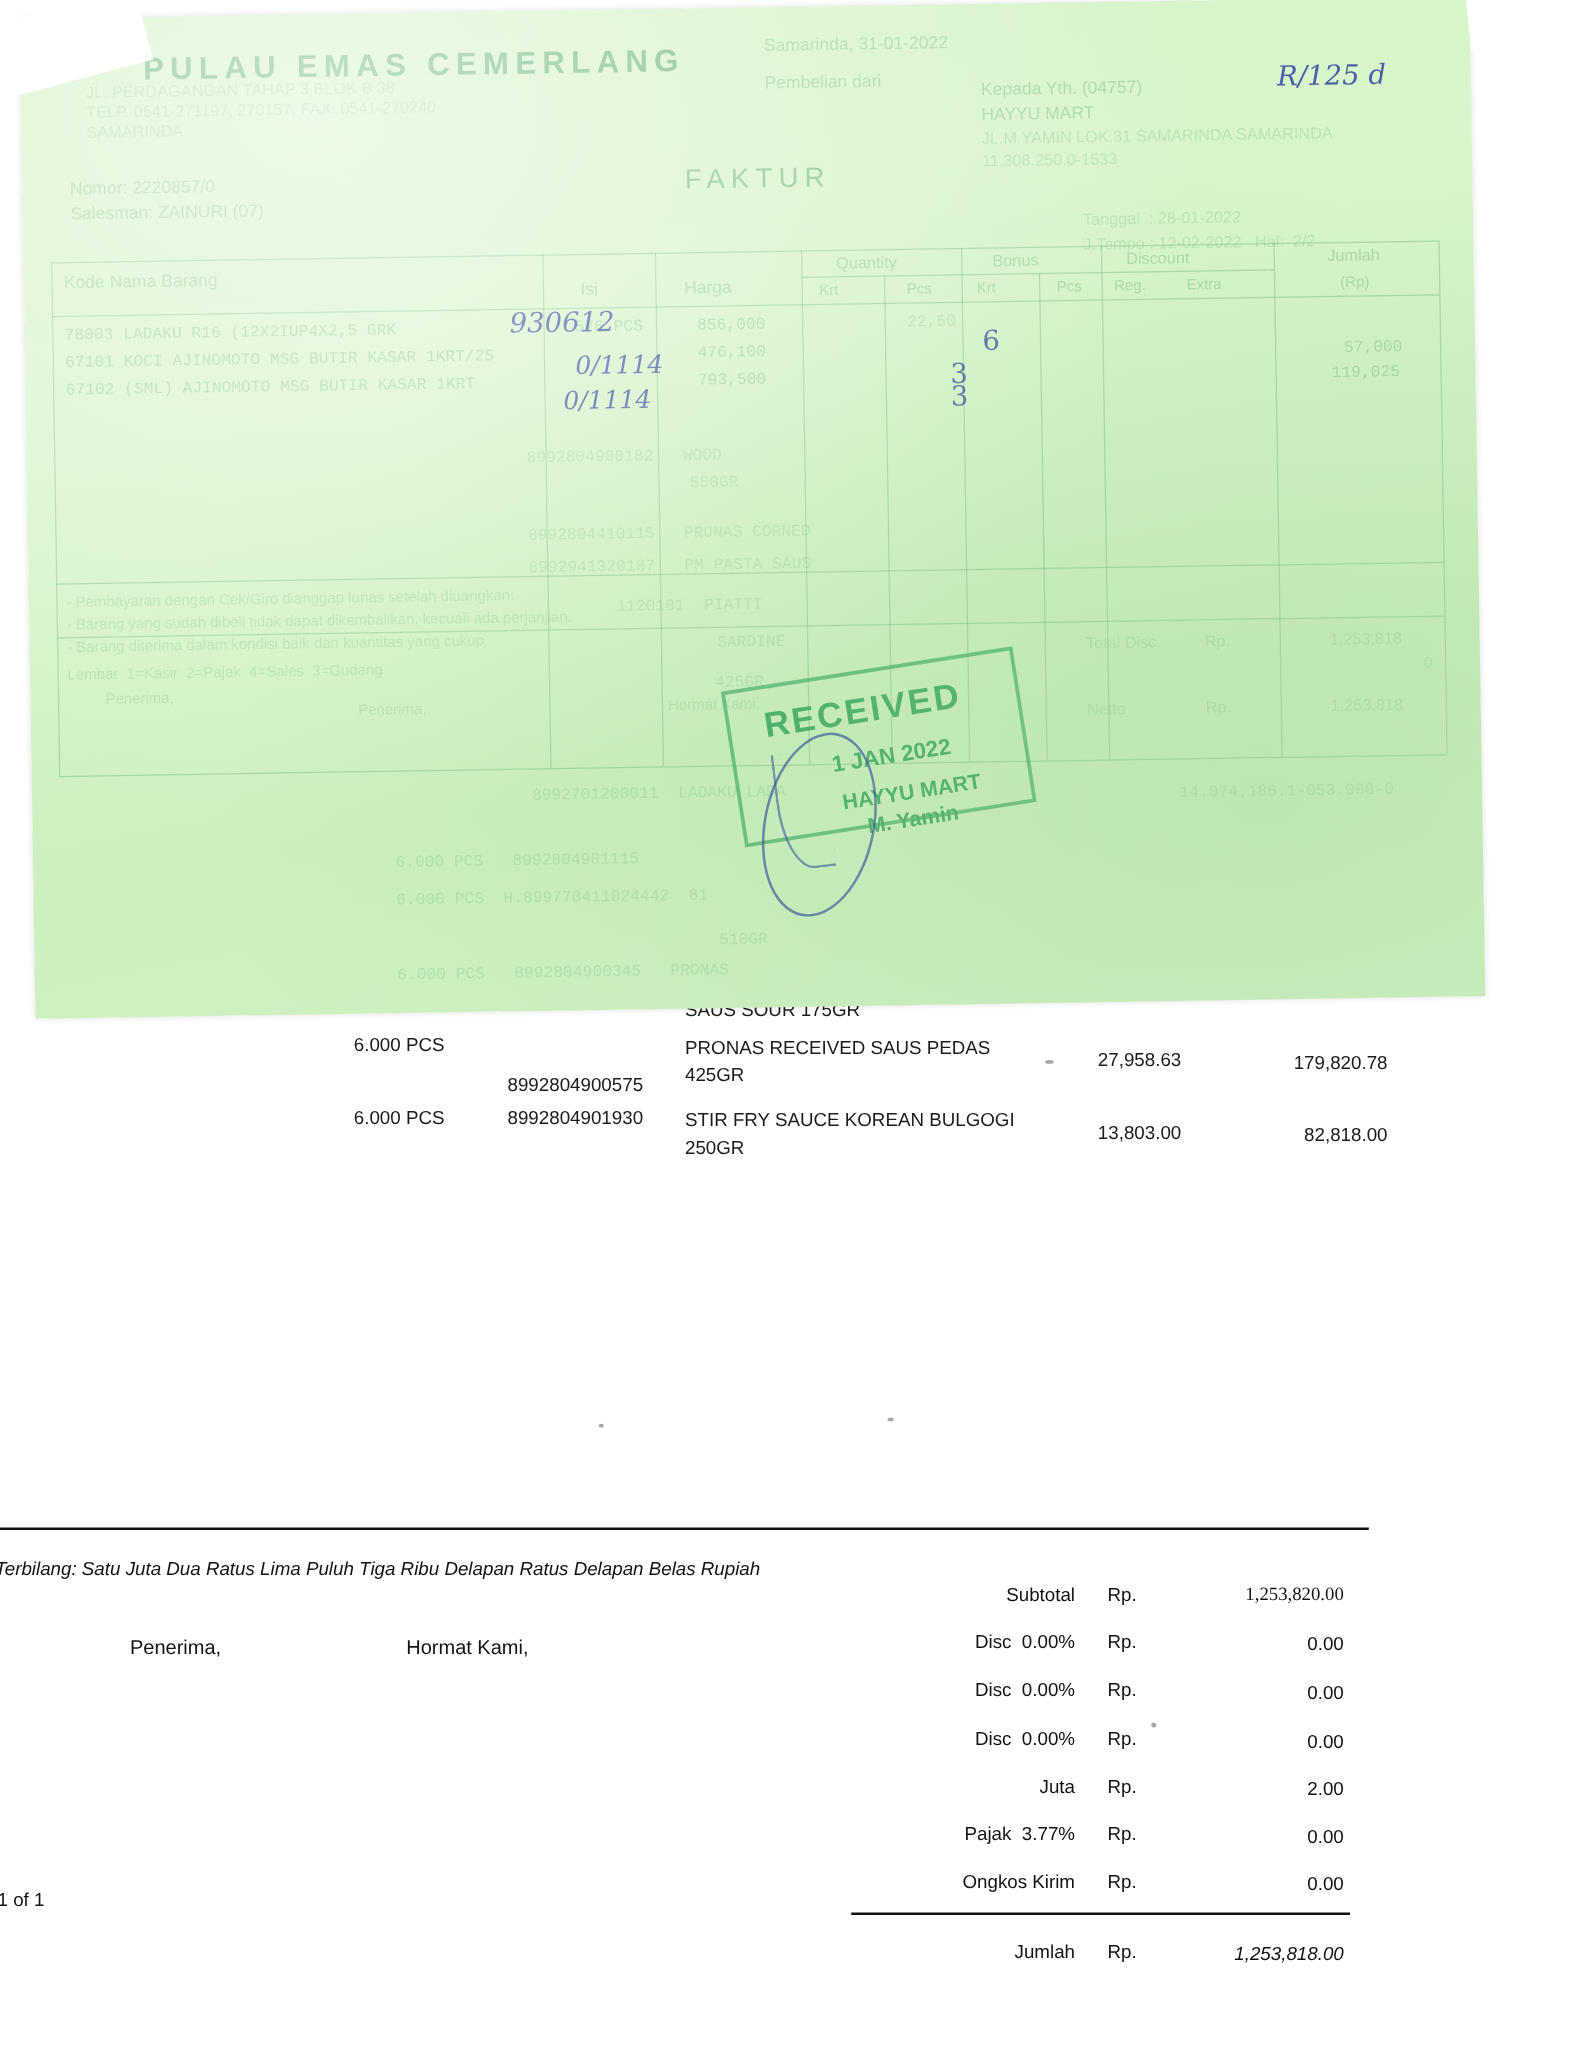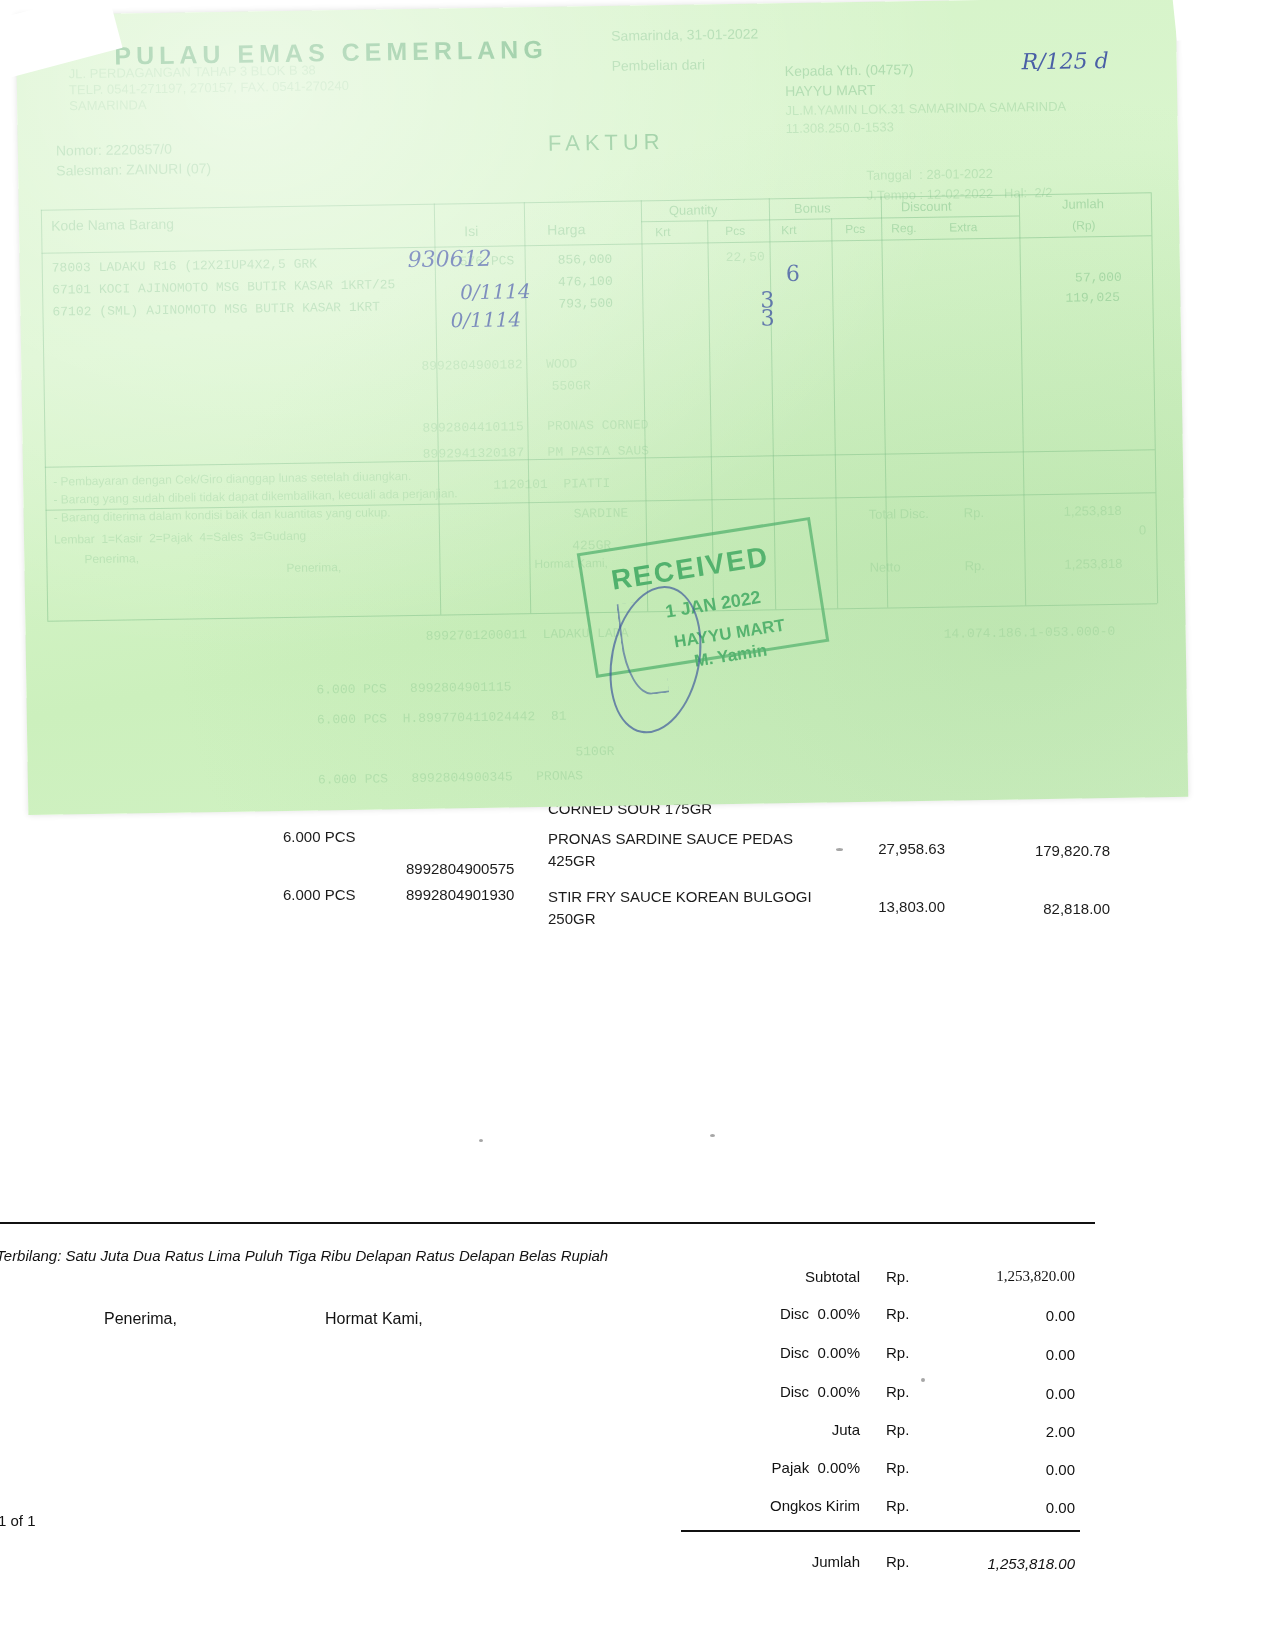--- a/index.html
+++ b/index.html
@@ -217,25 +217,25 @@
     background: #5d5d5d;
     border-radius: 50%;
     opacity: 0.55;
   }
 </style>
 </head>
 <body>
 
 <div>
 
-  <div class="doc-line item-desc" style="top:798px;">CORNED SOUR 175GR</div>
+  <div class="doc-line item-desc" style="top:798px;">SAUS SOUR 175GR</div>
 
   <div class="doc-line item-qty" style="top:828px;">6.000 PCS</div>
   <div class="doc-line item-code" style="top:828px;margin-top:32px;">8992804900575</div>
-  <div class="doc-line item-desc" style="top:828px;">PRONAS SARDINE SAUCE PEDAS 425GR</div>
+  <div class="doc-line item-desc" style="top:828px;">PRONAS RECEIVED SAUS PEDAS 425GR</div>
   <div class="doc-line item-price" style="top:840px;">27,958.63</div>
   <div class="doc-line item-total" style="top:842px;">179,820.78</div>
 
   <div class="doc-line item-qty" style="top:886px;">6.000 PCS</div>
   <div class="doc-line item-code" style="top:886px;">8992804901930</div>
   <div class="doc-line item-desc" style="top:886px;">STIR FRY SAUCE KOREAN BULGOGI 250GR</div>
   <div class="doc-line item-price" style="top:898px;">13,803.00</div>
   <div class="doc-line item-total" style="top:900px;">82,818.00</div>
 
   <div class="speck" style="left:836px; top:848px; width:7px; height:3px;"></div>
@@ -265,21 +265,21 @@
   <div class="tot-val" style="top:1346px;">0.00</div>
 
   <div class="tot-label" style="left:660px; top:1383px; width:200px;">Disc  0.00%</div>
   <div class="tot-rp" style="top:1383px;">Rp.</div>
   <div class="tot-val" style="top:1385px;">0.00</div>
 
   <div class="tot-label" style="left:660px; top:1421px; width:200px;">Juta</div>
   <div class="tot-rp" style="top:1421px;">Rp.</div>
   <div class="tot-val" style="top:1423px;">2.00</div>
 
-  <div class="tot-label" style="left:620px; top:1459px; width:240px;">Pajak  0.00%</div>
+  <div class="tot-label" style="left:620px; top:1459px; width:240px;">Pajak  3.77%</div>
   <div class="tot-rp" style="top:1459px;">Rp.</div>
   <div class="tot-val" style="top:1461px;">0.00</div>
 
   <div class="tot-label" style="left:620px; top:1497px; width:240px;">Ongkos Kirim</div>
   <div class="tot-rp" style="top:1497px;">Rp.</div>
   <div class="tot-val" style="top:1499px;">0.00</div>
 
   <div class="rule" style="left:681px; top:1530px; width:399px; height:2px;"></div>
 
   <div class="tot-label" style="left:660px; top:1553px; width:200px;">Jumlah</div>

